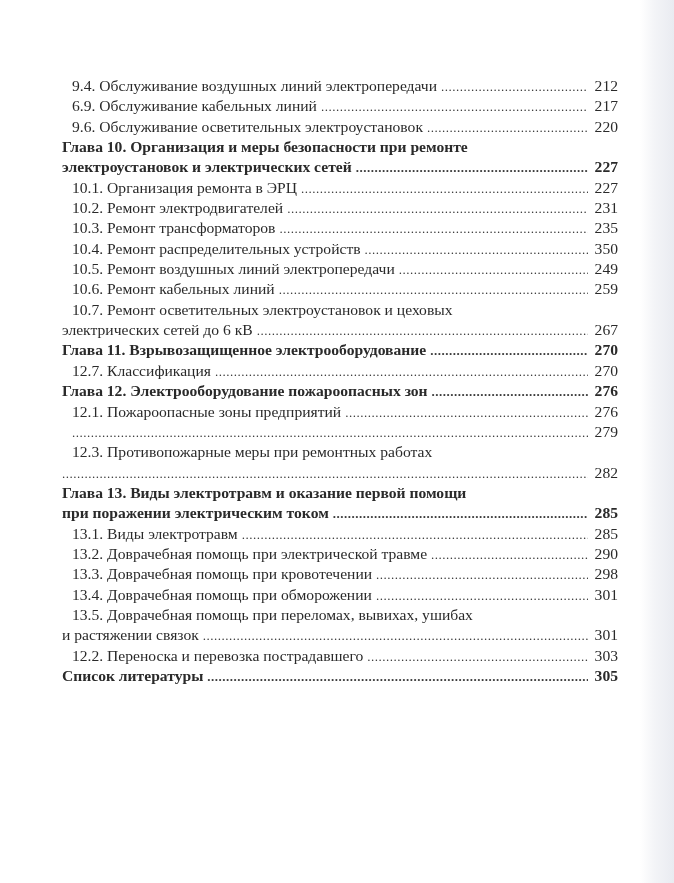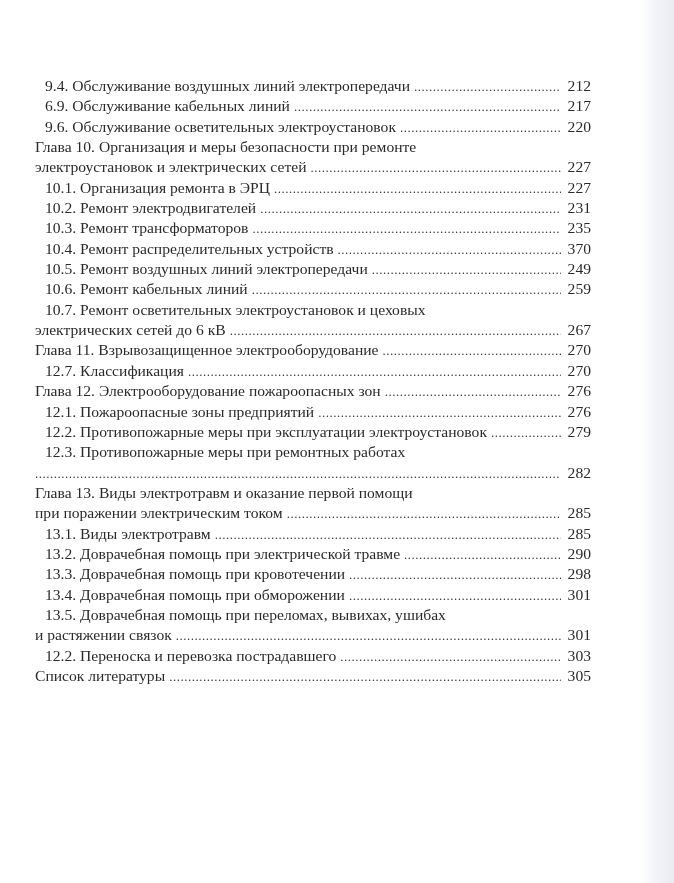--- a/index.html
+++ b/index.html
@@ -16,35 +16,35 @@
       color: #2a2a2a;
     }
     .page {
       position: absolute;
       left: 0; top: 0;
       width: 674px; height: 883px;
       background: linear-gradient(to right, #ffffff 0px, #ffffff 640px, #f3f4f7 655px, #e9ebf1 674px);
     }
     .toc {
       position: absolute;
-      left: 35px;
+      left: 62px;
       top: 76px;
       width: 556px;
     }
     .line {
       position: relative;
       height: 20.35px;
       line-height: 20.35px;
       font-size: 15.6px;
       white-space: nowrap;
       display: flex;
       align-items: baseline;
     }
     .line.indent { padding-left: 10px; }
-    .line.bold { font-weight: normal; }
+    .line.bold { font-weight: bold; }
     .line .txt {
       flex: 0 0 auto;
       padding-right: 4px;
     }
     .line .dots {
       flex: 1 1 auto;
       overflow: hidden;
       letter-spacing: 0.5px;
       color: #3a3a3a;
       font-size: 13px;
@@ -101,21 +101,21 @@
       <span class="page-num">231</span>
     </div>
     <div class="line indent">
       <span class="txt">10.3. Ремонт трансформаторов</span>
       <span class="dots"></span>
       <span class="page-num">235</span>
     </div>
     <div class="line indent">
       <span class="txt">10.4. Ремонт распределительных устройств</span>
       <span class="dots"></span>
-      <span class="page-num">370</span>
+      <span class="page-num">350</span>
     </div>
     <div class="line indent">
       <span class="txt">10.5. Ремонт воздушных линий электропередачи</span>
       <span class="dots"></span>
       <span class="page-num">249</span>
     </div>
     <div class="line indent">
       <span class="txt">10.6. Ремонт кабельных линий</span>
       <span class="dots"></span>
       <span class="page-num">259</span>
@@ -144,21 +144,20 @@
       <span class="txt">Глава 12. Электрооборудование пожароопасных зон</span>
       <span class="dots"></span>
       <span class="page-num">276</span>
     </div>
     <div class="line indent">
       <span class="txt">12.1. Пожароопасные зоны предприятий</span>
       <span class="dots"></span>
       <span class="page-num">276</span>
     </div>
     <div class="line indent">
-      <span class="txt">12.2. Противопожарные меры при эксплуатации электроустановок</span>
       <span class="dots"></span>
       <span class="page-num">279</span>
     </div>
     <div class="line indent nodots">
       <span class="txt">12.3. Противопожарные меры при ремонтных работах</span>
       <span class="dots"></span>
       <span class="page-num"></span>
     </div>
     <div class="line">
       <span class="dots"></span>

